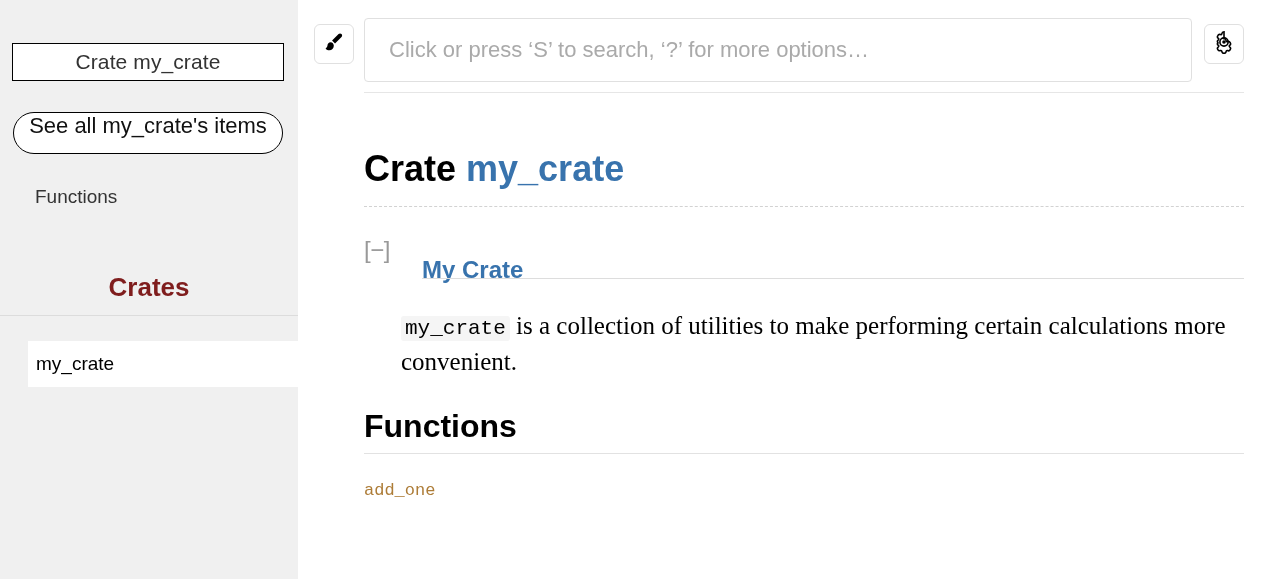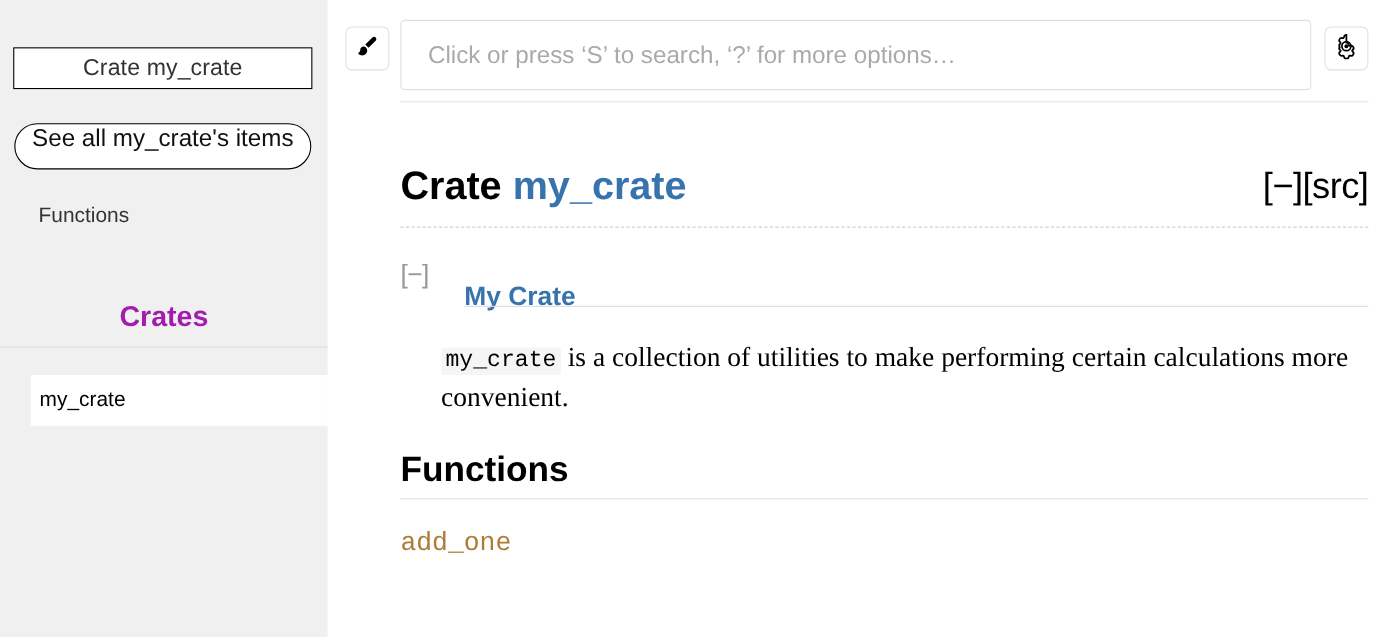--- a/index.html
+++ b/index.html
@@ -72,21 +72,21 @@
     cursor: pointer;
   }
   .crates-heading {
     position: absolute;
     left: 0;
     top: 272px;
     width: 298px;
     text-align: center;
     font-size: 26px;
     font-weight: bold;
-    color: #a21caf;
+    color: #7f1d1d;
   }
   .sidebar-divider {
     position: absolute;
     left: 0;
     top: 315px;
     width: 298px;
     height: 1px;
     background: #dcdcdc;
   }
   .crate-list {
@@ -308,21 +308,21 @@
 
   .item-table {
     margin-top: 24px;
     display: grid;
     grid-template-columns: 122px 1fr;
     row-gap: 10px;
     align-items: baseline;
   }
   .item-name {
     font-family: "Liberation Mono", monospace;
-    font-size: 24px;
+    font-size: 17px;
     color: #ad7c37;
     cursor: pointer;
     white-space: nowrap;
   }
   .item-desc {
     font-family: "Liberation Serif", serif;
     font-size: 25px;
     color: #000000;
     line-height: 28px;
   }
@@ -380,21 +380,20 @@
       </svg>
     </span>
   </div>
 
   <div class="topbar-rule"></div>
 
   <div class="content">
 
     <div class="crate-title-row">
       <h1 class="crate-title"><span>Crate </span><span class="link">my_crate</span></h1>
-      <div class="title-anchors"><a>[−]</a><a>[src]</a></div>
       <div class="crate-title-rule"></div>
     </div>
 
     <div class="section-h2">
       <span class="collapse-toggle">[−]</span>
       <h2 class="section-h2-title">My Crate</h2>
       <div class="section-h2-rule"></div>
     </div>
 
     <div class="docblock"><code class="inline">my_crate</code><span> is a collection of utilities to make performing certain calculations more convenient.</span></div>

